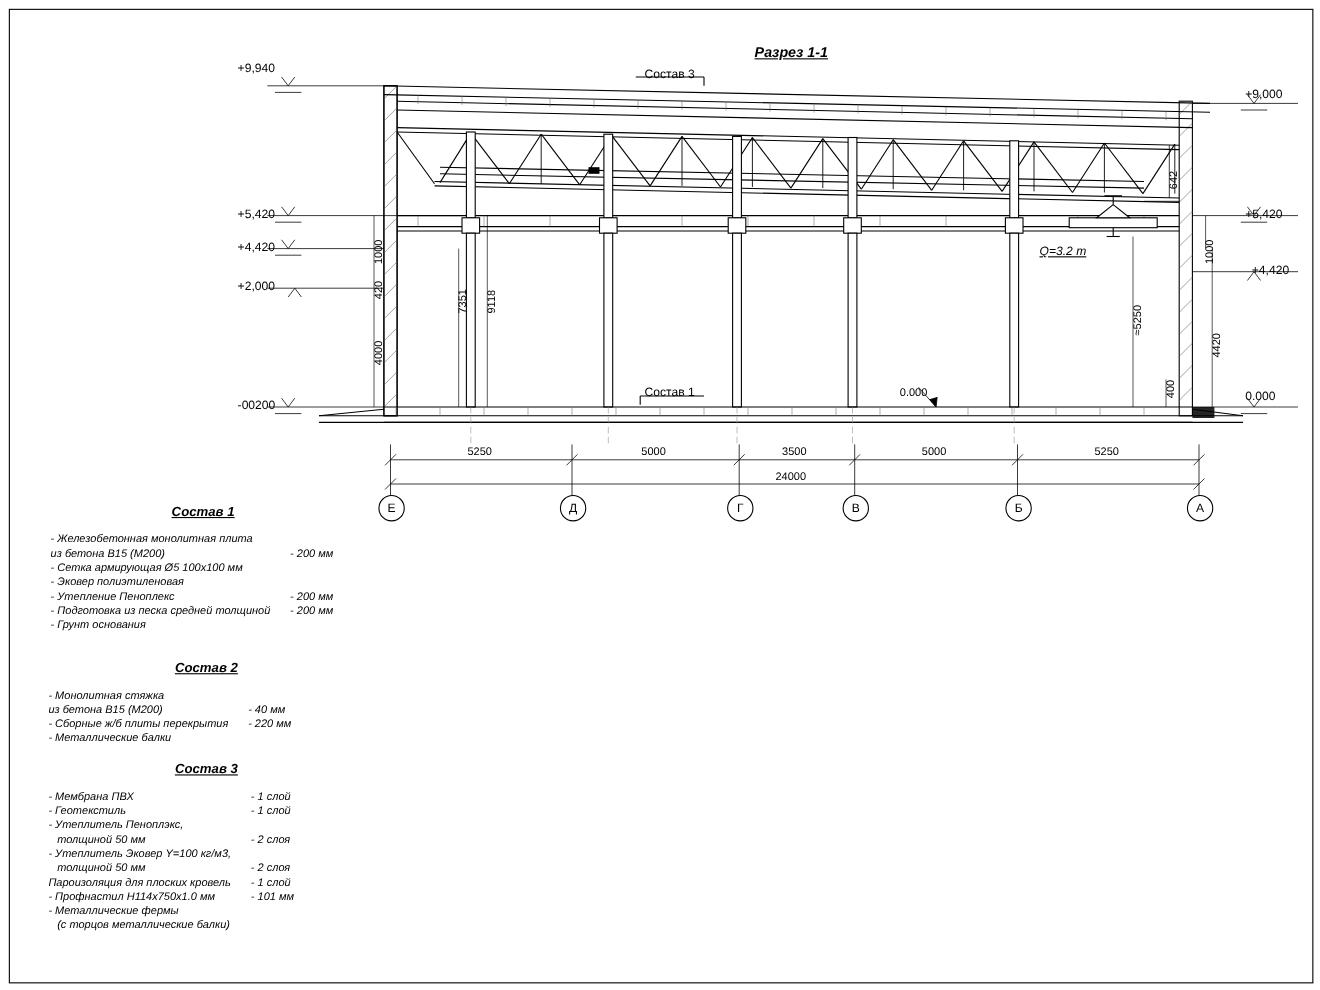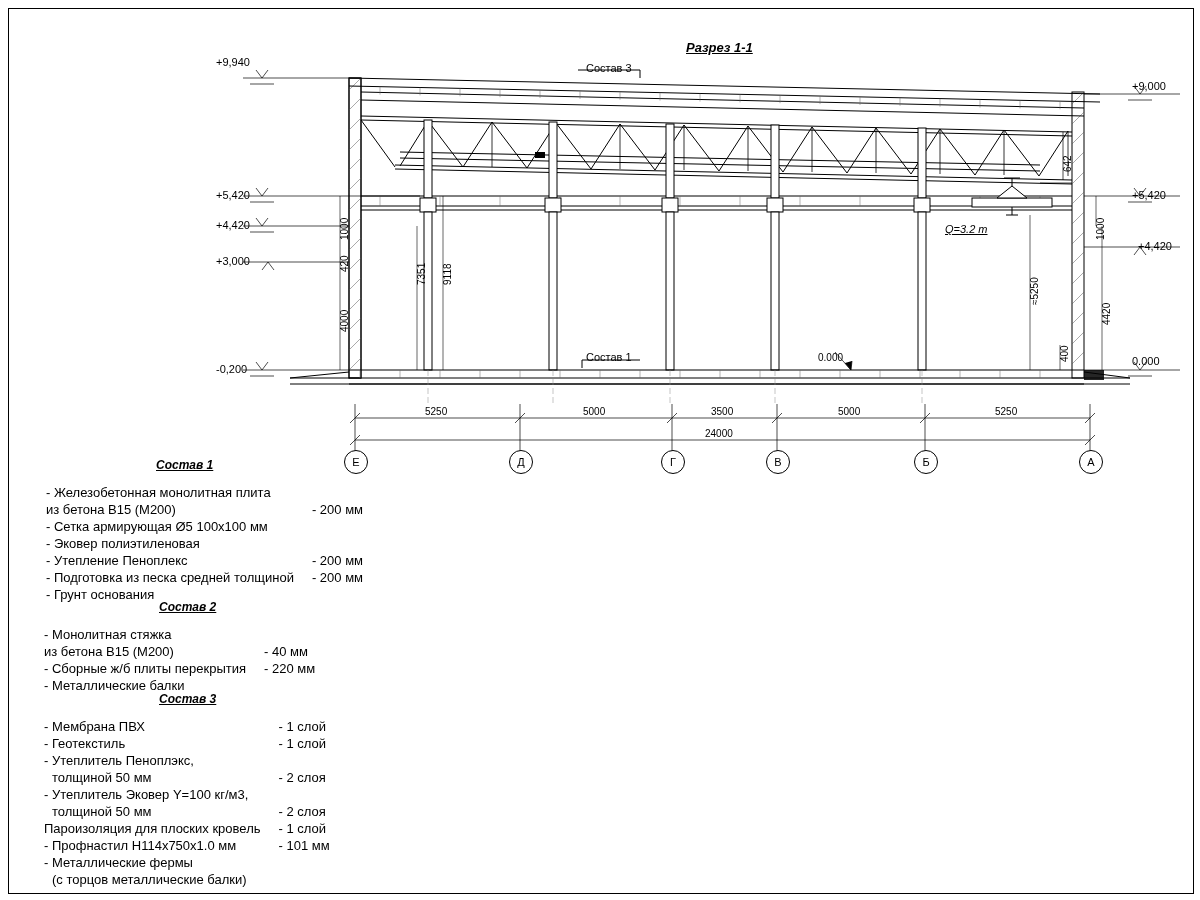--- a/index.html
+++ b/index.html
@@ -9,21 +9,21 @@
   .frame{position:absolute;left:8px;top:8px;width:1184px;height:884px;border:1px solid #000;}
   .abs{position:absolute;}
   .txt{position:absolute;font-size:11px;white-space:nowrap;line-height:1.15;}
   .txt.sm{font-size:10px;}
   .ital{font-style:italic;}
   .rot{position:absolute;transform-origin:0 0;transform:rotate(-90deg);font-size:10px;white-space:nowrap;}
   .title{position:absolute;font-style:italic;font-weight:bold;font-size:13px;text-decoration:underline;}
   .circ{position:absolute;width:22px;height:22px;border:1px solid #000;border-radius:50%;
         font-size:11px;display:flex;align-items:center;justify-content:center;background:#fff;}
   .legend-title{font-style:italic;font-weight:bold;font-size:12px;text-decoration:underline;}
-  .legend table{border-collapse:collapse;font-size:13px;}
+  .legend table{border-collapse:collapse;font-size:10px;font-style:italic;}
   .legend td{padding:1px 0;vertical-align:top;white-space:nowrap;}
   .legend td.val{padding-left:18px;}
   svg{position:absolute;left:0;top:0;overflow:visible;}
   .dimlabel{position:absolute;font-size:10px;white-space:nowrap;}
 </style>
 </head>
 <body>
 
 <div class="sheet">
   <div class="frame"></div>
@@ -319,22 +319,22 @@
     </g>
   </svg>
 
   <div class="txt" style="left:586px;top:62px;">Состав 3</div>
   <div class="txt" style="left:586px;top:351px;">Состав 1</div>
   <div class="txt ital" style="left:945px;top:223px;text-decoration:underline;">Q=3.2 m</div>
 
   <div class="txt" style="left:216px;top:56px;">+9,940</div>
   <div class="txt" style="left:216px;top:189px;">+5,420</div>
   <div class="txt" style="left:216px;top:219px;">+4,420</div>
-  <div class="txt" style="left:216px;top:255px;">+3,000</div>
-  <div class="txt" style="left:216px;top:363px;">-0,200</div>
+  <div class="txt" style="left:216px;top:255px;">+2,000</div>
+  <div class="txt" style="left:216px;top:363px;">-00200</div>
 
   <div class="txt" style="left:1132px;top:80px;">+9,000</div>
   <div class="txt" style="left:1132px;top:189px;">+5,420</div>
   <div class="txt" style="left:1138px;top:240px;">+4,420</div>
   <div class="txt" style="left:1132px;top:355px;">0.000</div>
 
   <div class="rot" style="left:339px;top:240px;">1000</div>
   <div class="rot" style="left:339px;top:272px;">420</div>
   <div class="rot" style="left:339px;top:332px;">4000</div>
   <div class="rot" style="left:416px;top:285px;">7351</div>

